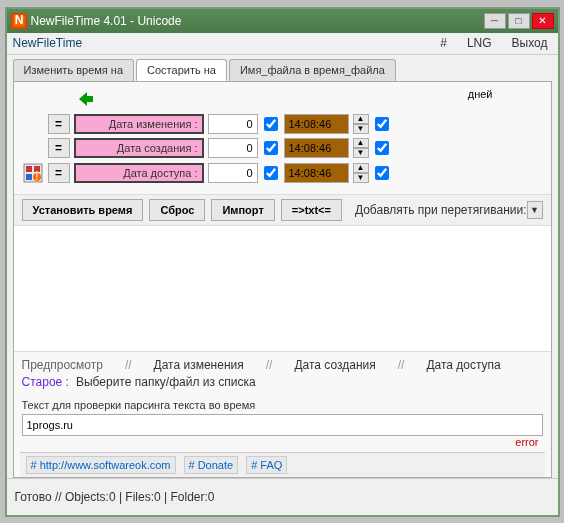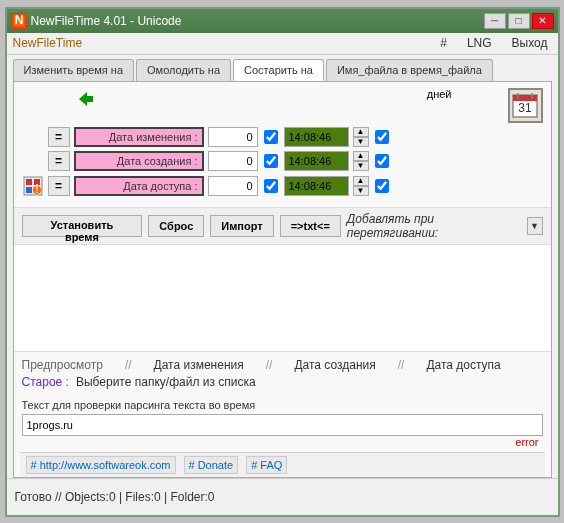--- a/index.html
+++ b/index.html
@@ -87,21 +87,21 @@
       height: 22px;
       display: flex;
       align-items: center;
       justify-content: space-between;
       padding: 0 6px;
       border-bottom: 1px solid #ccc;
       flex-shrink: 0;
     }
 
     .menu-left {
-      color: #a16207;
+      color: #0c4a6e;
       font-size: 12px;
     }
 
     .menu-right {
       display: flex;
       gap: 12px;
     }
 
     .menu-item {
       color: #333;
@@ -201,21 +201,21 @@
       width: 14px;
       height: 14px;
       margin: 0 2px;
       cursor: pointer;
     }
 
     .time-input {
       width: 65px;
       height: 20px;
       border: 1px solid #aaa;
-      background: #4d7c0f;
+      background: #a16207;
       padding: 1px 4px;
       font-size: 11px;
     }
 
     .spin-btns {
       display: flex;
       flex-direction: column;
       width: 16px;
     }
 
@@ -252,21 +252,20 @@
       font-weight: bold;
     }
 
     .drag-label {
       margin-left: auto;
       font-size: 11px;
       color: #333;
       display: flex;
       align-items: center;
       gap: 0;
-      font-style: italic;
     }
 
     .drag-dropdown {
       width: 16px;
       height: 18px;
       background: #e8e8e8;
       border: 1px solid #aaa;
       cursor: pointer;
       display: flex;
       align-items: center;
@@ -402,48 +401,36 @@
     <span class="menu-left">NewFileTime</span>
     <div class="menu-right">
       <span class="menu-item">#</span>
       <span class="menu-item">LNG</span>
       <span class="menu-item">Выход</span>
     </div>
   </div>
 
   <div class="tabs-row">
     <div class="tab">Изменить время на</div>
-    <div class="tab">Омолодить на</div>
     <div class="tab active">Состарить на</div>
     <div class="tab">Имя_файла в время_файла</div>
   </div>
 
   <div class="main-content">
 
     <div class="top-controls">
 
       <div style="display:flex; align-items:flex-start; margin-bottom:4px; padding-left: 52px;">
         <div class="green-arrow-icon">
           <svg width="20" height="20" viewBox="0 0 20 20">
             <polygon points="4,10 12,3 12,7 18,7 18,13 12,13 12,17" fill="#009900"></polygon>
           </svg>
         </div>
         <div style="flex:1;"></div>
         <span style="font-size:11px; margin-right:50px;">дней</span>
-        <div class="right-icon-col">
-          <div style="width:35px; height:35px; border:2px solid #888; background:#e8e0d0; display:flex; align-items:center; justify-content:center;">
-            <svg width="28" height="28" viewBox="0 0 28 28">
-              <rect x="2" y="4" width="24" height="22" fill="#fff" stroke="#888" stroke-width="1.5"></rect>
-              <rect x="2" y="4" width="24" height="6" fill="#cc3333"></rect>
-              <line x1="7" y1="2" x2="7" y2="8" stroke="#888" stroke-width="1.5"></line>
-              <line x1="21" y1="2" x2="21" y2="8" stroke="#888" stroke-width="1.5"></line>
-              <text x="14" y="21" text-anchor="middle" font-size="9" fill="#333">31</text>
-            </svg>
-          </div>
-        </div>
       </div>
 
       <div class="field-row">
         <div style="width:22px;"></div>
         <div class="eq-btn">=</div>
         <div class="field-label">Дата изменения :</div>
         <input type="text" class="days-input" value="0" style="">
         <input type="checkbox" class="checkbox-input" checked="" style="">
         <input type="text" class="time-input" value="14:08:46" style="">
         <div class="spin-btns">

